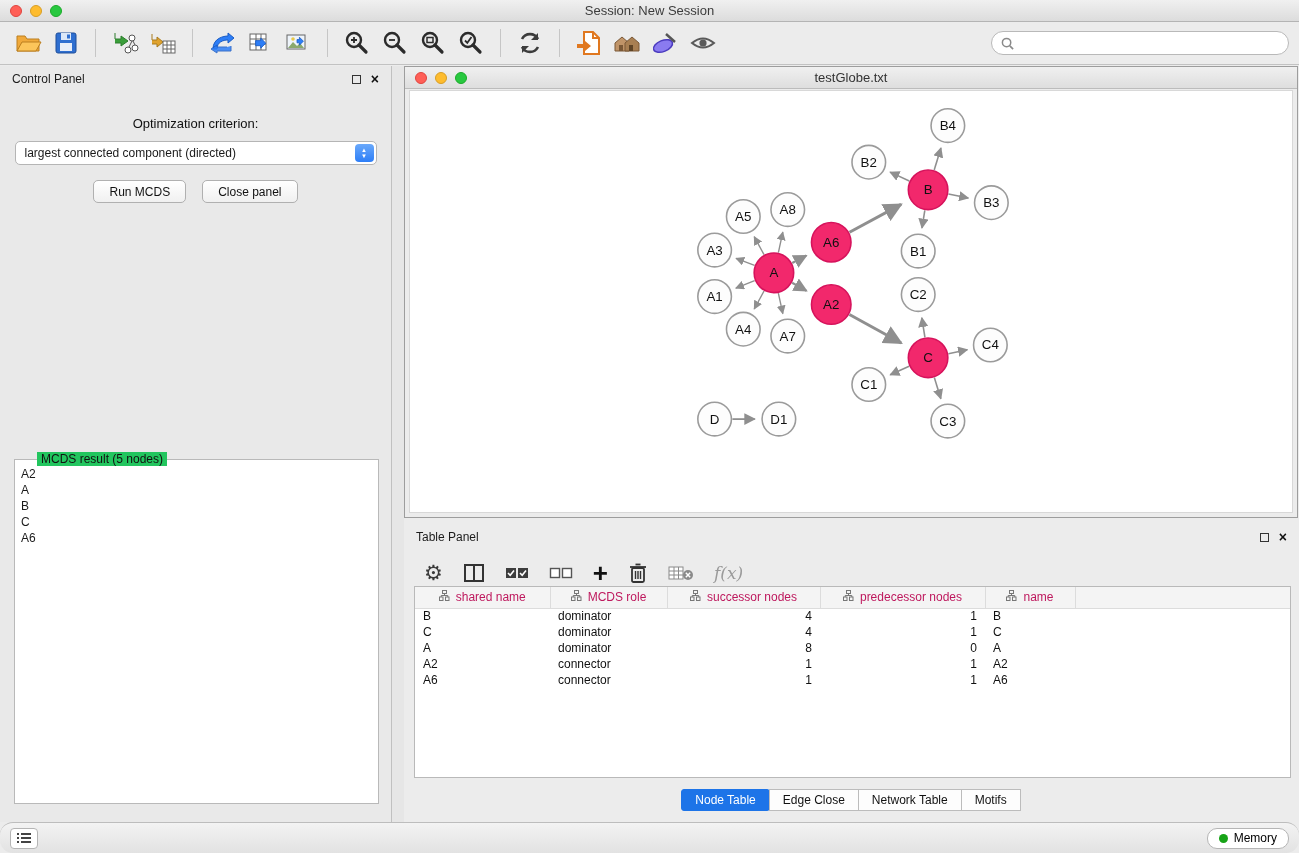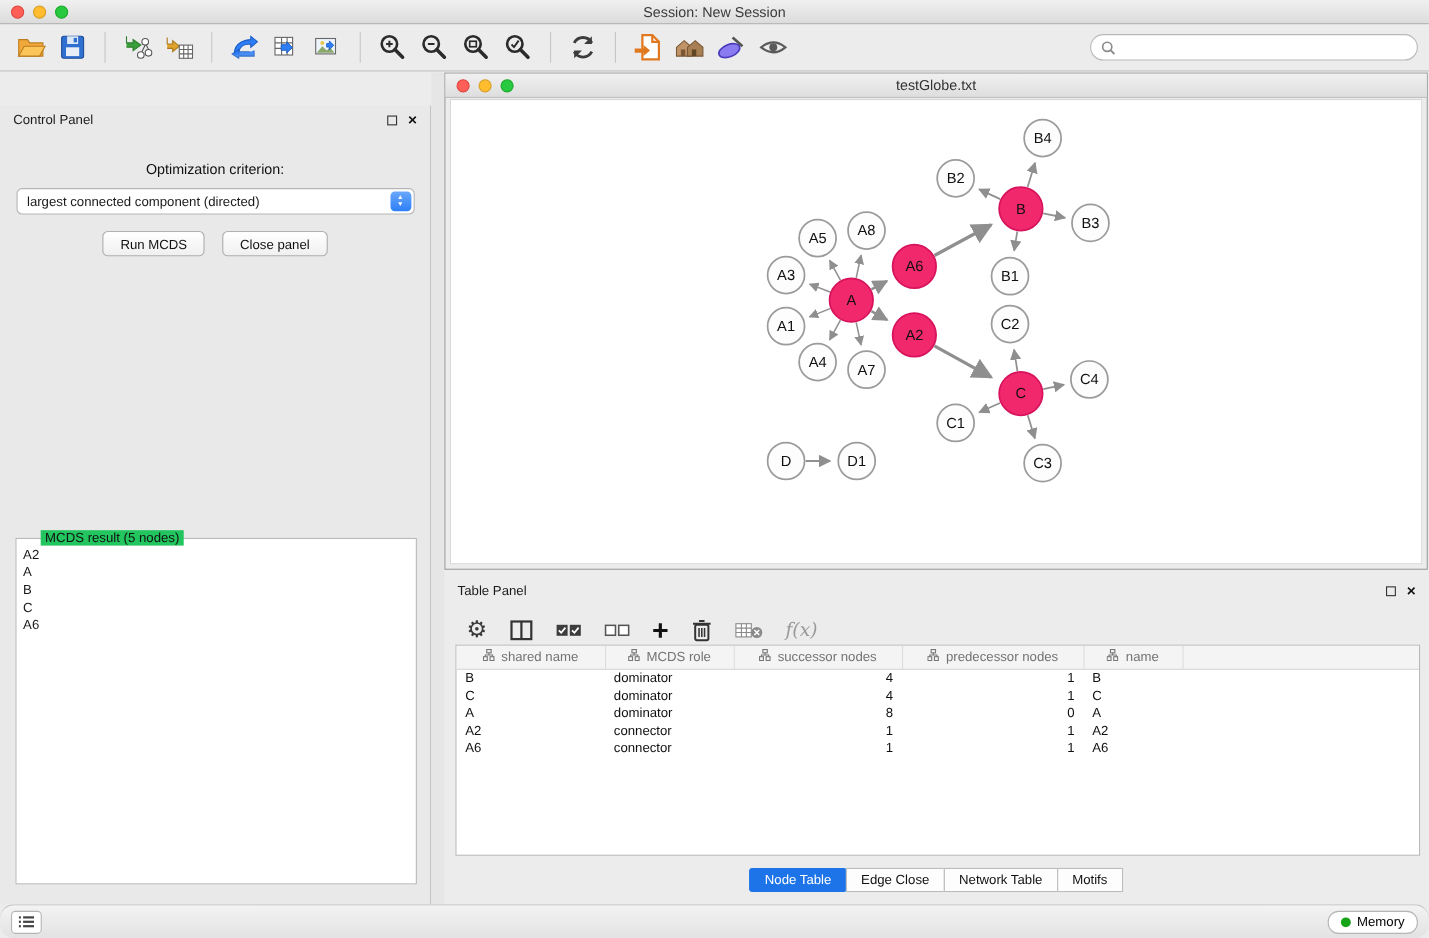--- a/index.html
+++ b/index.html
@@ -30,21 +30,21 @@
     border:1px solid #b9b9b9; border-radius:12px; display:flex; align-items:center;
     padding:0 9px; gap:6px; }
   .searchbox input { border:none; outline:none; flex:1; font-size:12px;
     background:transparent; font-family:"Liberation Sans",sans-serif; }
 
   
   .main { position:absolute; top:66px; left:0; right:0; bottom:31px; }
 
   
   .control-panel { position:absolute; left:0; top:0; width:392px; bottom:0;
-    background:#e9e9e9; border-right:1px solid #c0c0c0;margin-top:30px; }
+    background:#e9e9e9; border-right:1px solid #c0c0c0; }
   .panel-header { height:26px; display:flex; align-items:center; padding:0 12px;
     font-size:12px; color:#1c1c1c; }
   .win-btns { margin-left:auto; display:flex; gap:10px; align-items:center; }
   .float-btn { width:9px; height:9px; border:1.5px solid #333; background:transparent; padding:0; }
   .close-btn { font-weight:bold; font-size:14px; line-height:10px; color:#111;
     background:none; border:none; padding:0; }
 
   .cp-tabs { display:flex; justify-content:center; margin-top:3px; }
   .cp-tab { font-size:12px; padding:4px 13px; border:1px solid #b2b2b2;
     background:#fafafa; margin-left:-1px; color:#1c1c1c; cursor:default; }
@@ -92,21 +92,21 @@
   .fx { font-family:"DejaVu Serif", serif; font-style:italic; font-size:17px; color:#9a9a9a; }
   .plus-glyph { font-size:26px; font-weight:bold; color:#111; line-height:20px; }
 
   .tp-table-wrap { position:absolute; left:10px; right:8px; top:62px; bottom:44px;
     background:#fff; border:1px solid #b9b9b9; overflow:hidden; }
   table.node-table { border-collapse:collapse; width:100%; font-size:12px; table-layout:fixed; }
   table.node-table th { background:#f4f4f4; border:1px solid #dcdcdc; border-top:none;
     height:21px; font-weight:normal; font-size:12px; padding:0 4px; }
   table.node-table th:first-child { border-left:none; }
   table.node-table th:last-child { border-right:none; }
-  .hdr-inner { display:flex; align-items:center; justify-content:center; gap:6px; color:#737373; }
+  .hdr-inner { display:flex; align-items:center; justify-content:center; gap:6px; color:#be185d; }
   table.node-table td { height:16px; padding:0 8px; color:#111; }
   td.al-right { text-align:right; } td.al-left { text-align:left; }
 
   .tp-tabs { position:absolute; bottom:11px; left:0; right:0; display:flex; justify-content:center; }
   .tp-tab { font-size:12px; padding:3px 13px; border:1px solid #bcbcbc;
     background:#fdfdfd; margin-left:-1px; color:#111; }
   .tp-tab.active { background:#1d74e8; border-color:#1d74e8; color:#fff; border-radius:3px; }
 
   
   .statusbar { position:absolute; bottom:0; left:0; right:0; height:31px;

